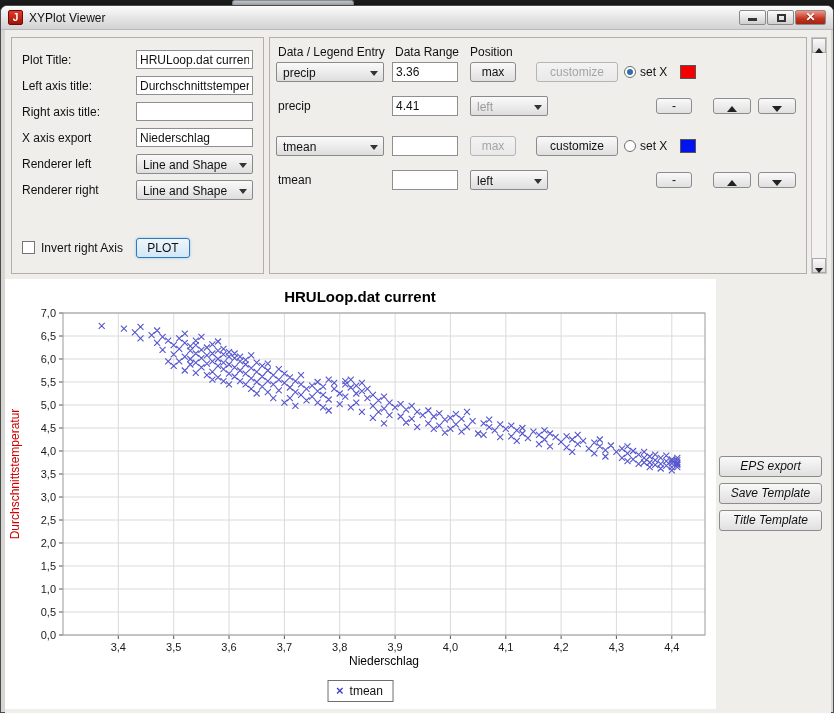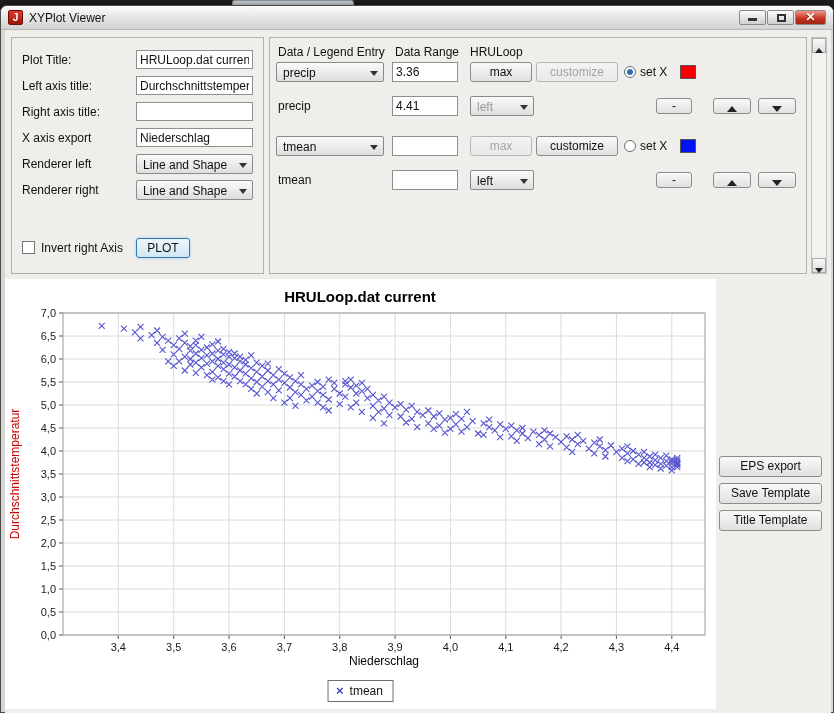--- a/index.html
+++ b/index.html
@@ -74,22 +74,22 @@
   .plot-btn  { position:absolute; left:124px; top:0; width:54px; height:20px;
                border:1px solid #3079b5; box-shadow:0 0 3px #8ec5ec;
                background:linear-gradient(#eef6fc,#d2e7f6); }
 
   
   .rp-header { position:absolute; top:7px; font-size:12px; color:#111; }
   .rrow { position:absolute; left:0; width:100%; height:20px; }
   .rrow .c1 { left:6px;  width:108px; }
   .rrow .lbl1 { position:absolute; left:8px; top:3px; font-size:12px; color:#111; }
   .rrow .c2 { position:absolute; left:122px; width:66px; top:0; height:20px; }
-  .rrow .c3 { position:absolute; left:200px; width:62px; top:0; height:20px; }
-  .rrow .c3.pos { width:64px; }
+  .rrow .c3 { position:absolute; left:200px; width:46px; top:0; height:20px; }
+  .rrow .c3.pos { width:78px; }
   .rrow .c4 { position:absolute; left:266px; width:82px; top:0; height:20px; }
   .radio { position:absolute; left:354px; top:4px; width:12px; height:12px;
            border:1px solid #6f6f6f; border-radius:50%; background:#fff; }
   .radio.selected::after { content:""; position:absolute; left:2px; top:2px;
            width:6px; height:6px; border-radius:50%; background:#2f6fae; }
   .radiolbl { position:absolute; left:370px; top:3px; font-size:12px; color:#111; }
   .swatch { position:absolute; left:410px; top:3px; width:16px; height:14px;
             border:1px solid #555; }
   .bminus { position:absolute; left:386px; top:2px; width:36px; height:16px; line-height:14px; }
   .bup    { position:absolute; left:443px; top:2px; width:38px; height:16px; }
@@ -112,21 +112,21 @@
 
   
   .chart-area { position:absolute; left:4px; top:273px; width:711px; height:430px;
                 background:#fff; }
   svg { font-family:"Liberation Sans", sans-serif; }
   .legend { position:absolute; left:50%; top:401px; transform:translateX(-50%);
             border:1px solid #6e6e6e; background:#fff; padding:2px 10px 3px 8px;
             font-size:12px; color:#111; white-space:nowrap; }
   .legend-marker { font-weight:bold; margin-right:6px; font-size:13px; }
 
-  .side-btn { position:absolute; left:718px; width:103px; height:21px; line-height:19px; }
+  .side-btn { position:absolute; left:718px; width:103px; height:21px; line-height:19px;font-style:italic; }
 </style>
 </head>
 <body>
 <div class="stage">
 
   <div class="desktop">
     <div class="bg-tab"></div>
   </div>
 
   <div class="window">
@@ -185,21 +185,21 @@
       <div class="form-row" style="top:200px">
         <span class="checkbox"></span>
         <span class="cblabel">Invert right Axis</span>
         <div class="btn plot-btn">PLOT</div>
       </div>
     </div>
 
     <div class="panel right-panel">
       <div class="rp-header" style="left:8px">Data / Legend Entry</div>
       <div class="rp-header" style="left:125px">Data Range</div>
-      <div class="rp-header" style="left:200px">HRULoop</div>
+      <div class="rp-header" style="left:200px">Position</div>
 
       <div class="rrow" style="top:24px">
         <div class="combo c1" style="position:absolute">
           <span class="combo-text">precip</span>
           <span class="combo-arrow"></span>
         </div>
         <input class="ftext num c2" value="3.36" style="">
         <div class="btn c3">max</div>
         <div class="btn c4 disabled">customize</div>
         <span class="radio selected"></span>

